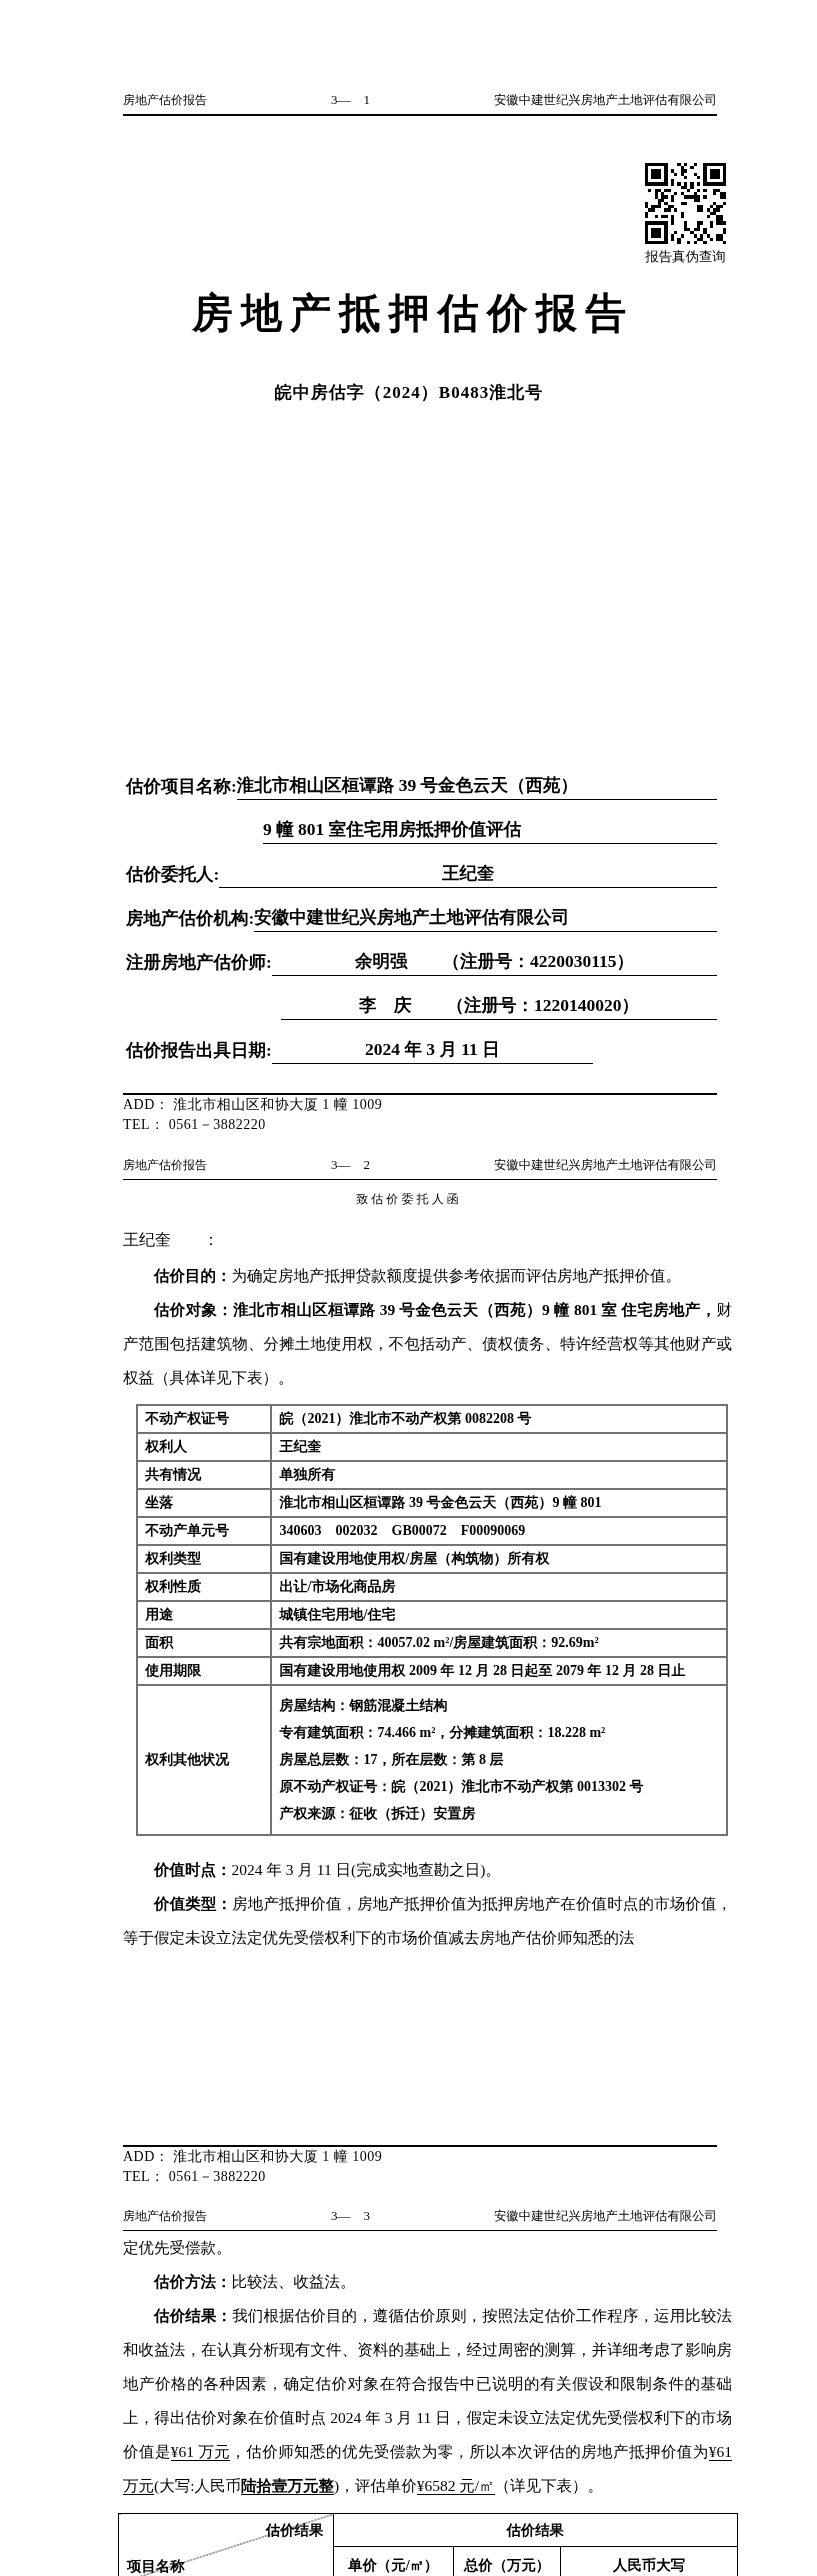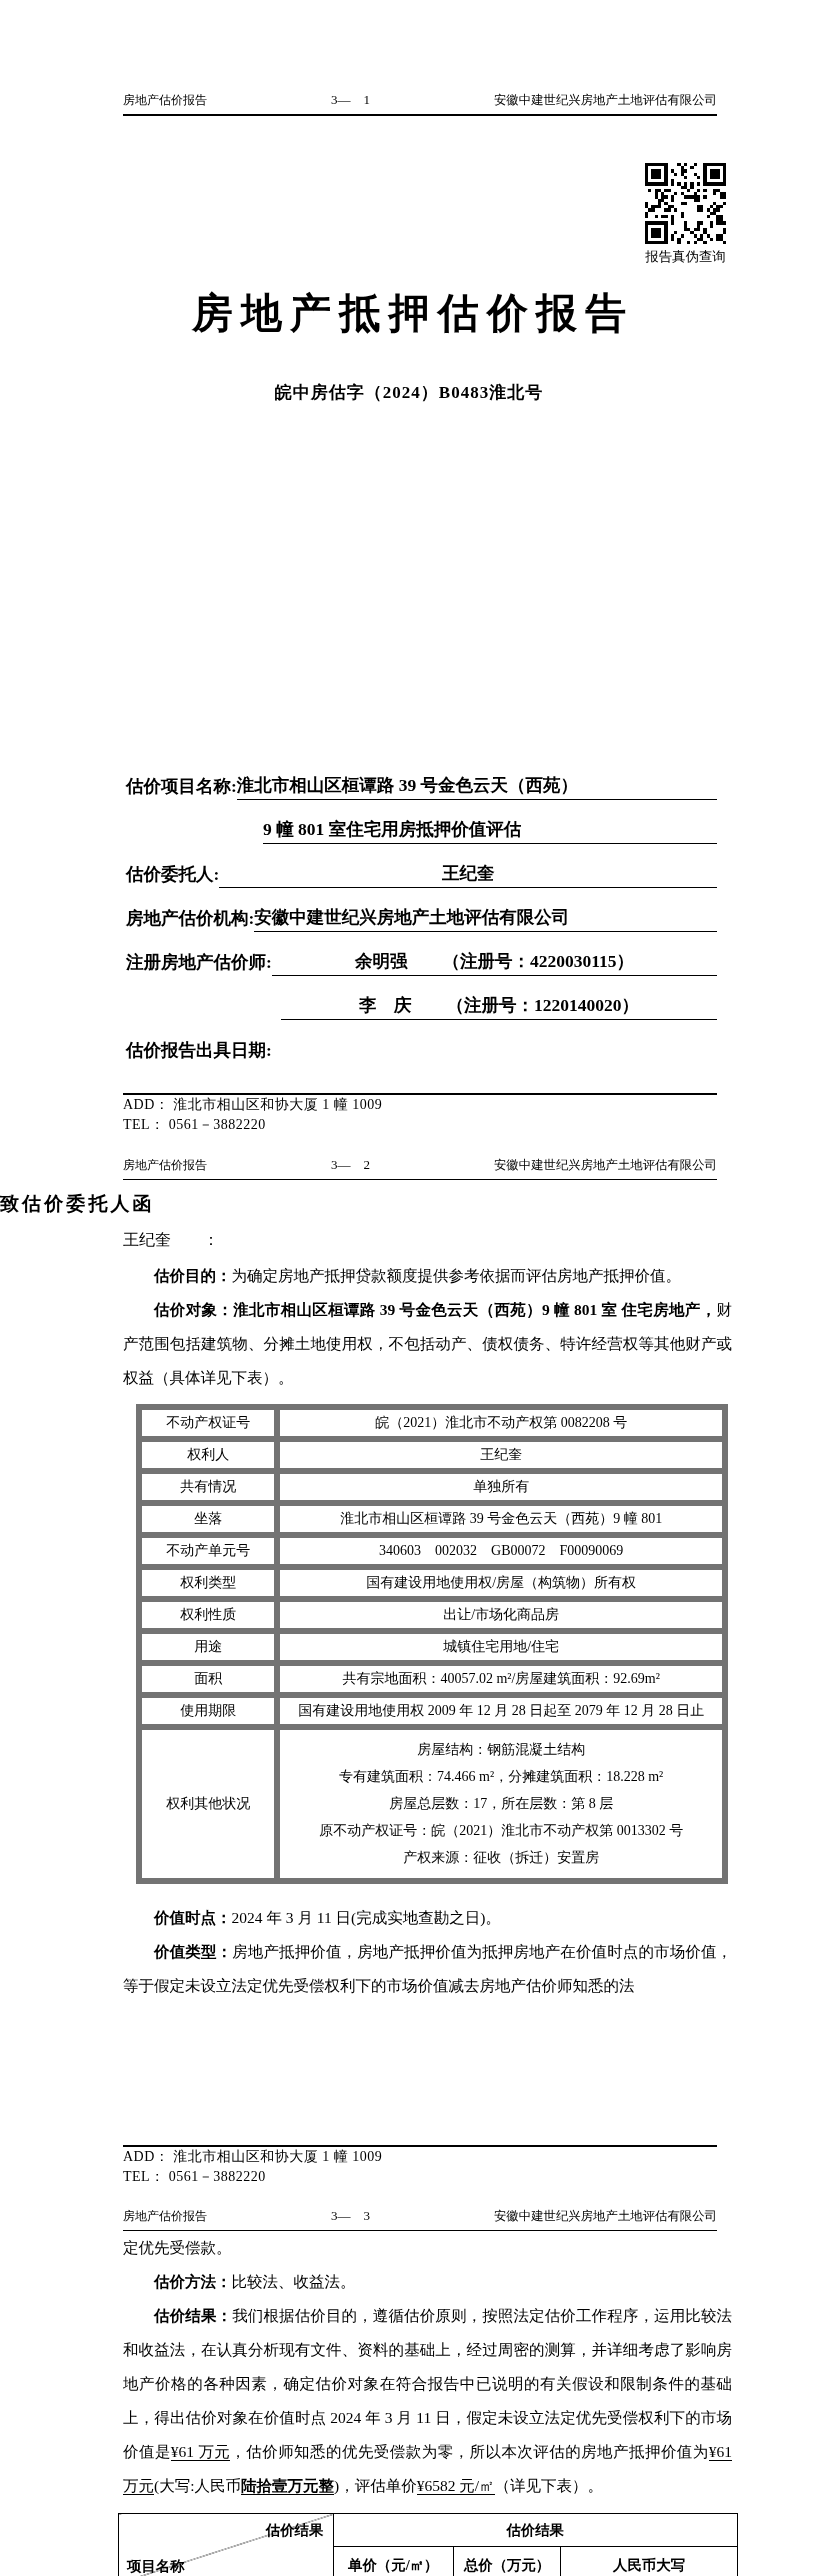--- a/index.html
+++ b/index.html
@@ -32,38 +32,38 @@
          font-size:17px;font-weight:bold;letter-spacing:1px;}
 
   .form{position:absolute;left:126px;right:101px;top:736px;font-size:17.5px;font-weight:bold;}
   .frow{display:flex;align-items:flex-end;height:44px;}
   .flabel{white-space:nowrap;padding-bottom:2.1px;}
   .fspacer1{width:137px;} .fspacer2{width:155px;}
   .fval{flex:1;border-bottom:1.5px solid #000;padding-bottom:2.1px;white-space:nowrap;min-width:0;}
   .fval.c{text-align:center;}
   .fshort{margin-right:124px;}
 
-  .ltitle{position:absolute;top:58px;left:0;width:100%;text-align:left;
-          font-size:19px;font-weight:bold;letter-spacing:3.1px;}
+  .ltitle{position:absolute;top:58px;left:0;width:100%;text-align:center;
+          font-size:12px;font-weight:normal;letter-spacing:3.1px;}
   .salut{position:absolute;top:97px;left:123px;font-size:16px;}
 
   .body2{position:absolute;top:126px;left:123px;right:86px;font-size:15.5px;line-height:34px;
          text-align:justify;}
   .body3{position:absolute;top:32px;left:123px;right:86px;font-size:15.5px;line-height:34px;
          text-align:justify;}
   .body2 p,.body3 p{margin:0;}
   .indent{text-indent:2em;}
   .b{font-weight:bold;}
   .u{border-bottom:1px solid #000;}
   .bu{font-weight:bold;border-bottom:1px solid #000;}
 
   table{border-collapse:collapse;}
   .ptable{margin:9.3px 0 0 13px;width:592px;font-size:14px;line-height:1.3;
           border:1.5px solid #000;text-indent:0;}
-  .ptable td{border:6px solid #737373;height:26px;padding:0 7.2px;text-align:center;vertical-align:middle;}
+  .ptable td{border:2px solid #737373;height:26px;padding:0 7.2px;text-align:left;vertical-align:middle;font-weight:bold;}
   .ptable .k{width:118px;}
   .ptable .tall td{height:auto;padding:6.2px 7.2px;}
   .ptable .tall .vline{line-height:27px;}
 
   .rtable{margin:10.3px 0 0 -5.2px;width:620px;font-size:14.4px;line-height:1.4;
           border:1.5px solid #000;text-indent:0;}
   .rtable td,.rtable th{border:1px solid #000;text-align:center;vertical-align:middle;
           font-weight:bold;padding:2.1px 4.1px;}
   .rtable .gh{height:28px;}
   .rtable .sub th{height:31px;}
@@ -265,20 +265,21 @@
       <div class="frow">
         <span class="flabel">注册房地产估价师:</span>
         <span class="fval c">余明强　　（注册号：4220030115）</span>
       </div>
       <div class="frow">
         <span class="fspacer2"></span>
         <span class="fval c">李　庆　　（注册号：1220140020）</span>
       </div>
       <div class="frow">
         <span class="flabel">估价报告出具日期:</span>
+        <span class="fval c fshort">2024 年 3 月 11 日</span>
       </div>
     </div>
 
     <div class="pfoot">
       <div>ADD： 淮北市相山区和协大厦 1 幢 1009</div>
       <div>TEL： 0561－3882220</div>
     </div>
   </section>
 
   <section class="page" id="p2">

